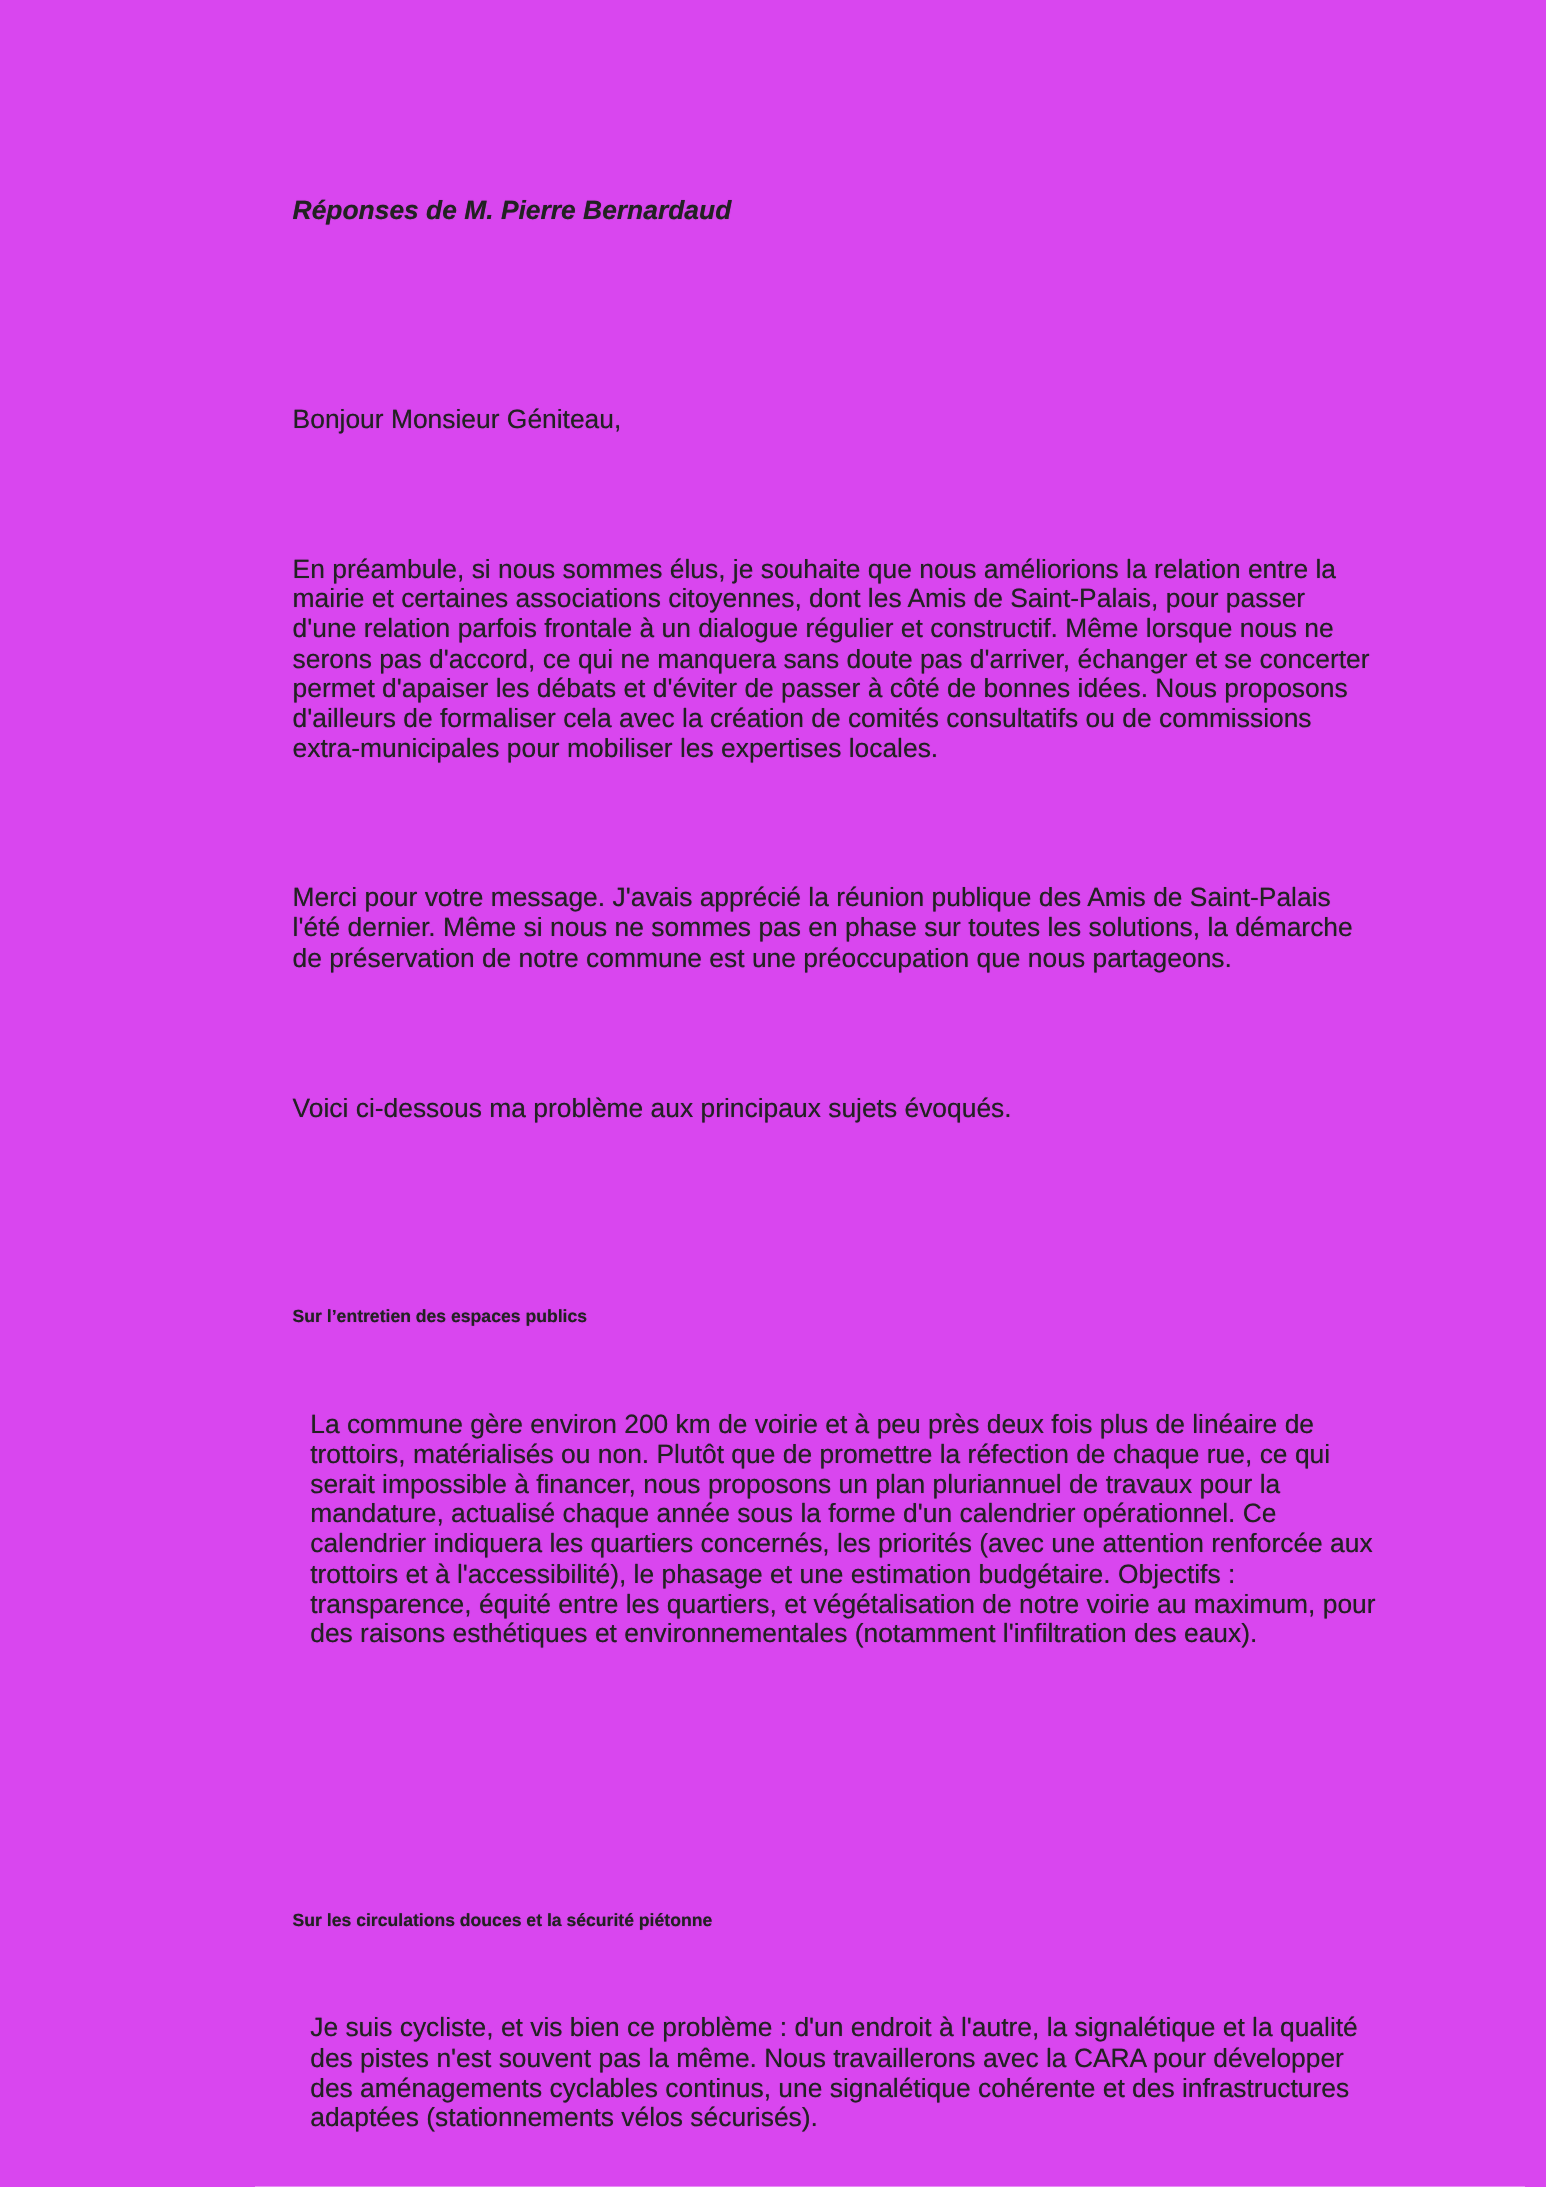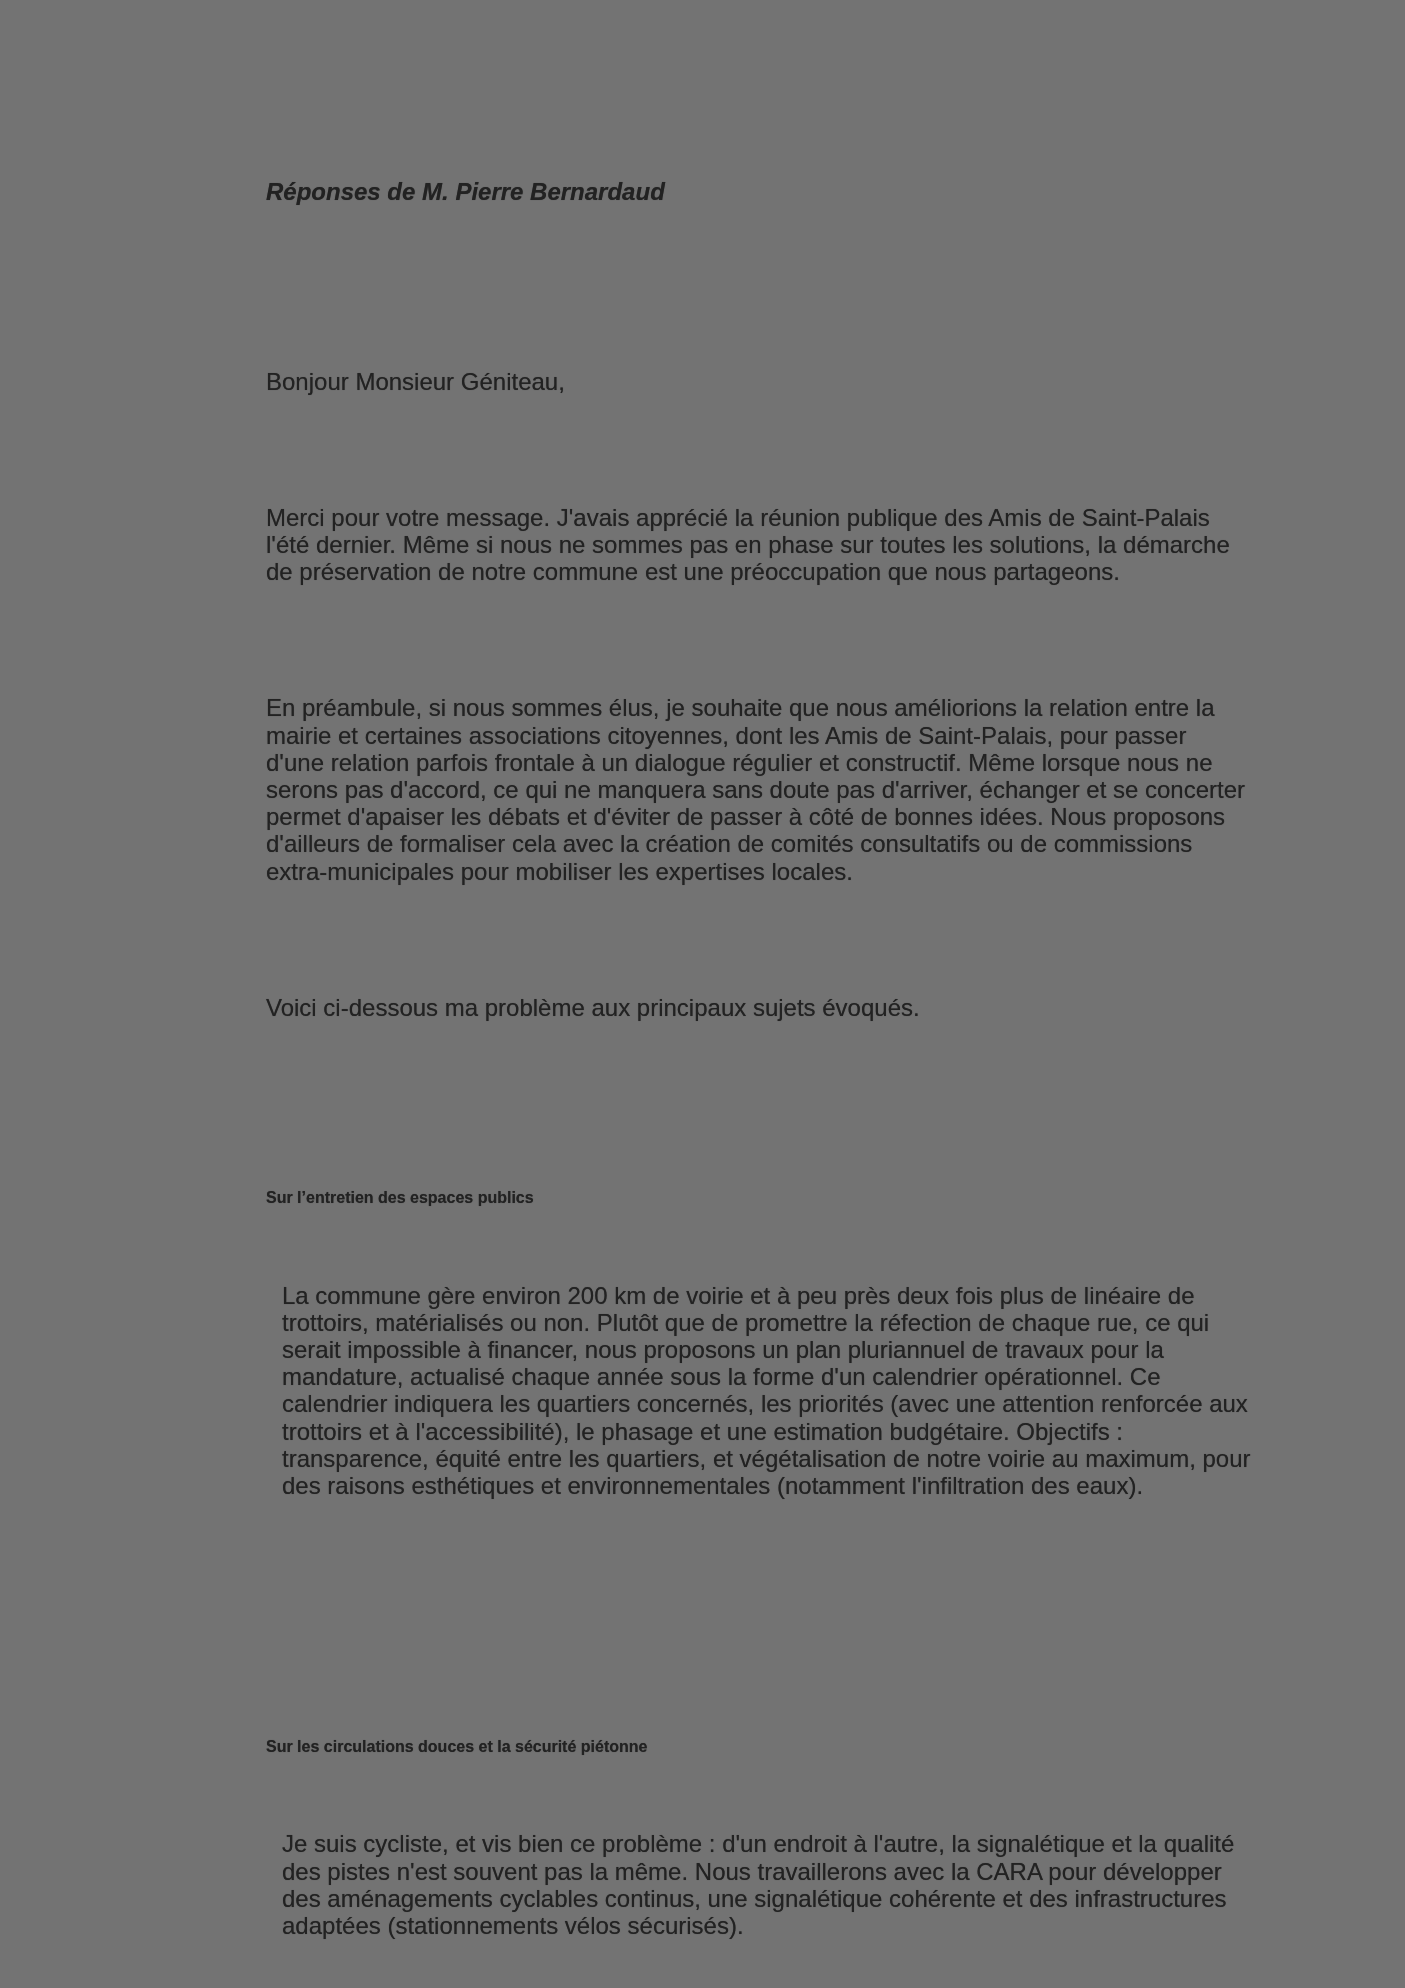--- a/index.html
+++ b/index.html
@@ -1,20 +1,20 @@
 <!DOCTYPE html>
 <html lang="fr"><head>
 <meta charset="utf-8">
 <style>
   html, body { margin: 0; padding: 0; background: #ffffff; }
   .page {
     position: relative;
     width: 1405px;
     height: 1988px;
-    background: #737373;
+    background: #d946ef;
     overflow: hidden;
     font-family: "Liberation Sans", "DejaVu Sans", sans-serif;
   }
   .doc {
     position: absolute;
     left: 266px;
     top: 96px;
     width: 1100px;
     font-size: 24px;
     line-height: 27.2px;
@@ -39,31 +39,31 @@
 </head>
 <body>
 
 <div class="page">
   <div class="doc">
 
     <div class="title">Réponses de M. Pierre Bernardaud</div>
 
     <p>Bonjour Monsieur Géniteau,</p>
 
-    <p>Merci pour votre message. J'avais apprécié la réunion publique des Amis de Saint-Palais
-l'été dernier. Même si nous ne sommes pas en phase sur toutes les solutions, la démarche
-de préservation de notre commune est une préoccupation que nous partageons.</p>
-
     <p>En préambule, si nous sommes élus, je souhaite que nous améliorions la relation entre la
 mairie et certaines associations citoyennes, dont les Amis de Saint-Palais, pour passer
 d'une relation parfois frontale à un dialogue régulier et constructif. Même lorsque nous ne
 serons pas d'accord, ce qui ne manquera sans doute pas d'arriver, échanger et se concerter
 permet d'apaiser les débats et d'éviter de passer à côté de bonnes idées. Nous proposons
 d'ailleurs de formaliser cela avec la création de comités consultatifs ou de commissions
 extra-municipales pour mobiliser les expertises locales.</p>
+
+    <p>Merci pour votre message. J'avais apprécié la réunion publique des Amis de Saint-Palais
+l'été dernier. Même si nous ne sommes pas en phase sur toutes les solutions, la démarche
+de préservation de notre commune est une préoccupation que nous partageons.</p>
 
     <p>Voici ci-dessous ma problème aux principaux sujets évoqués.</p>
 
     <div>
       <p class="section-heading">Sur l’entretien des espaces publics</p>
       <p class="section-body">La commune gère environ 200 km de voirie et à peu près deux fois plus de linéaire de
 trottoirs, matérialisés ou non. Plutôt que de promettre la réfection de chaque rue, ce qui
 serait impossible à financer, nous proposons un plan pluriannuel de travaux pour la
 mandature, actualisé chaque année sous la forme d'un calendrier opérationnel. Ce
 calendrier indiquera les quartiers concernés, les priorités (avec une attention renforcée aux

